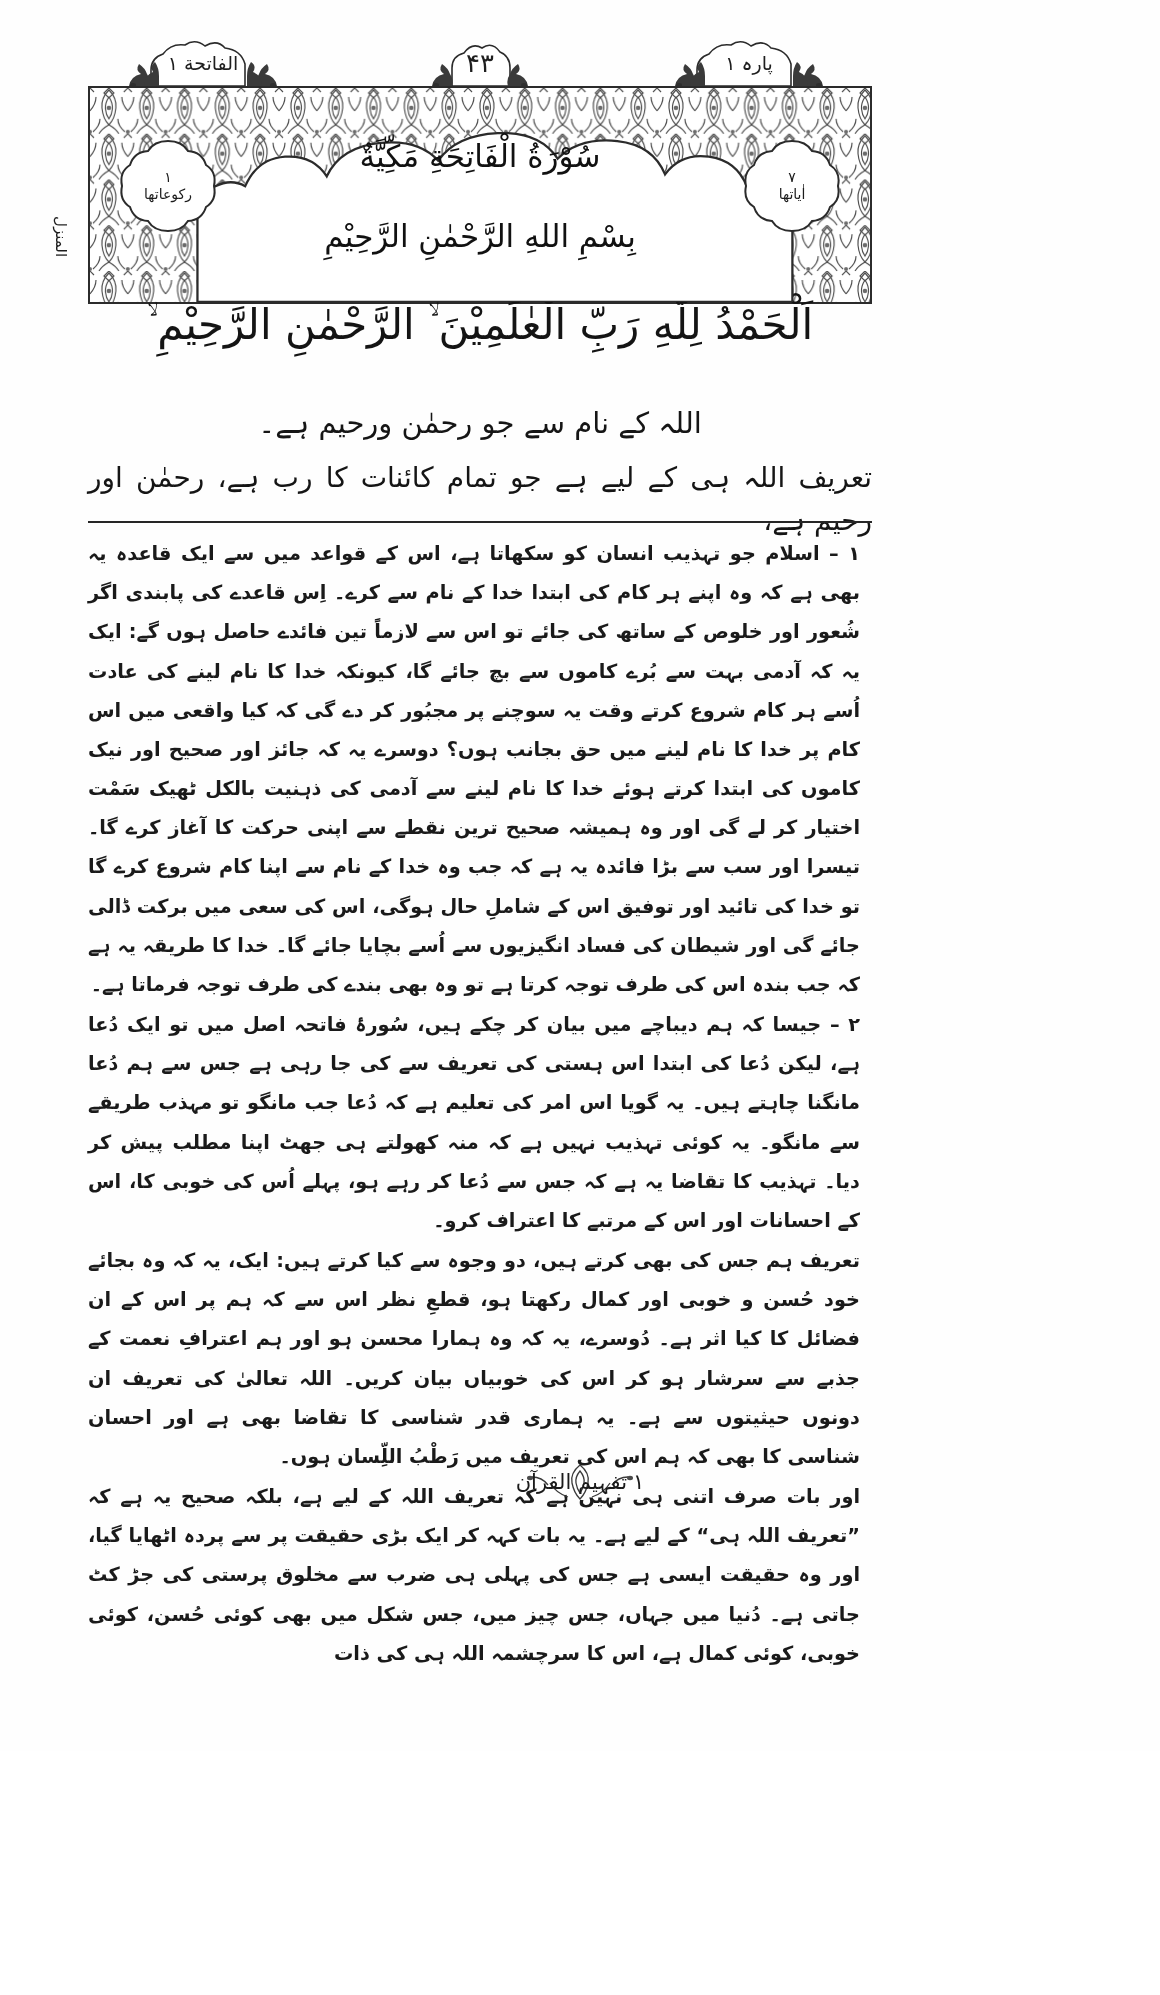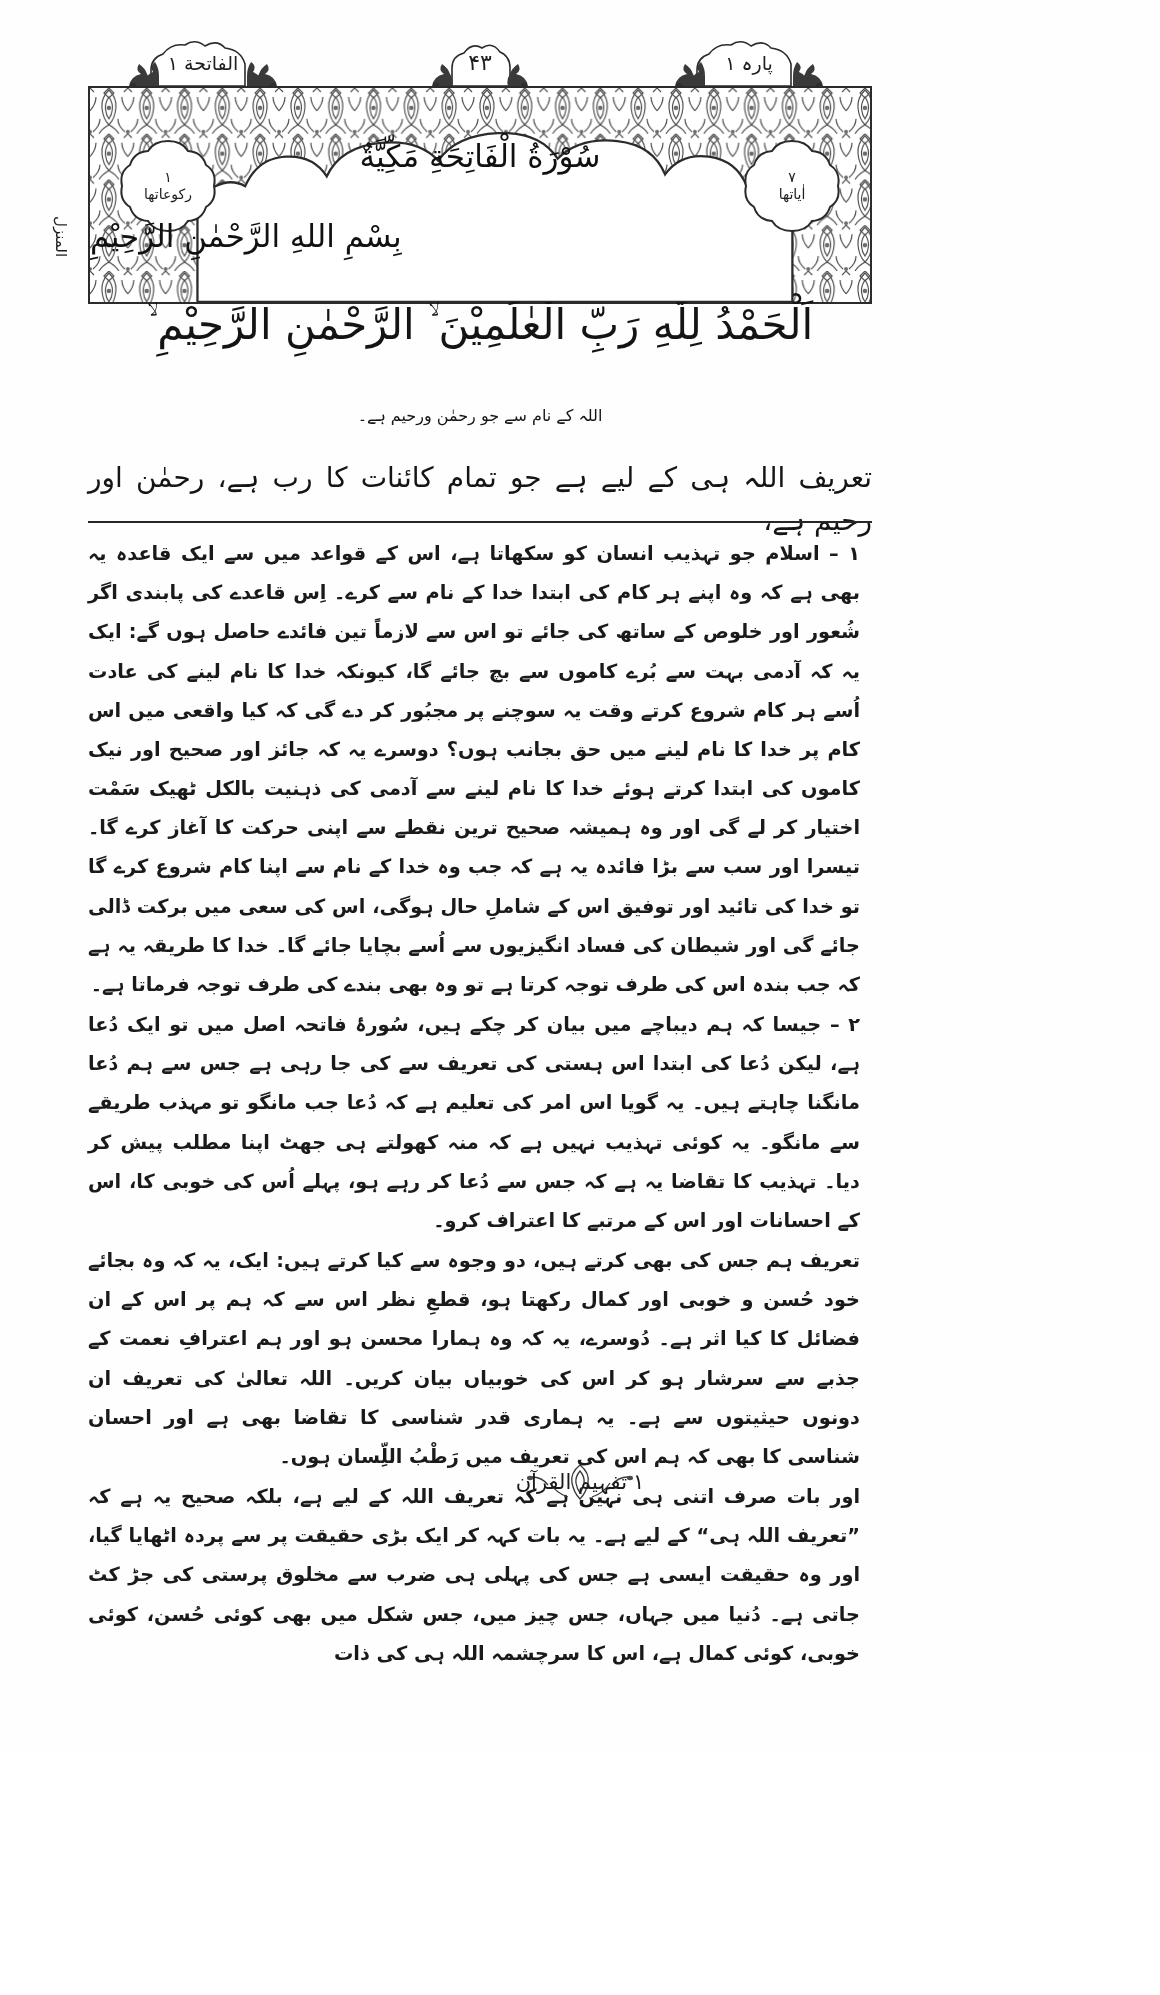--- a/index.html
+++ b/index.html
@@ -68,21 +68,21 @@
   .cartouche .ctext {
     position: relative;
     z-index: 2;
     font-family: "DejaVu Sans", sans-serif;
     font-size: 19px;
     color: #1e1e1e;
     letter-spacing: 0.5px;
     padding-bottom: 3px;
     white-space: nowrap;
   }
-  .cartouche.small .ctext { font-size: 22px; }
+  .cartouche.small .ctext { font-size: 26px; }
 
   
   .ornpanel {
     position: absolute;
     left: 88px;
     top: 86px;
     width: 784px;
     height: 218px;
     border: 2.4px solid #2b2b2b;
     box-sizing: border-box;
@@ -112,21 +112,21 @@
     font-size: 31px;
     color: #111;
     direction: rtl;
   }
   .panel-bismillah {
     position: absolute;
     z-index: 6;
     top: 130px;
     left: 0;
     width: 100%;
-    text-align: left;
+    text-align: center;
     font-family: "DejaVu Sans", sans-serif;
     font-size: 31px;
     color: #111;
     direction: rtl;
   }
   .medallion {
     position: absolute;
     z-index: 6;
     width: 104px;
     height: 96px;
@@ -161,21 +161,21 @@
   
   .trans {
     position: absolute;
     left: 88px;
     width: 784px;
     direction: rtl;
     text-align: justify;
     font-family: "DejaVu Sans", sans-serif;
     color: #151515;
   }
-  .trans-1 { top: 406px; font-size: 16px; text-align: center; }
+  .trans-1 { top: 406px; font-size: 29px; text-align: center; }
   .trans-2 { top: 456px; font-size: 28px; text-align: justify; line-height: 1.55; }
 
   .trans-rule {
     position: absolute;
     left: 88px;
     top: 521px;
     width: 784px;
     height: 2px;
     background: #262626;
   }

